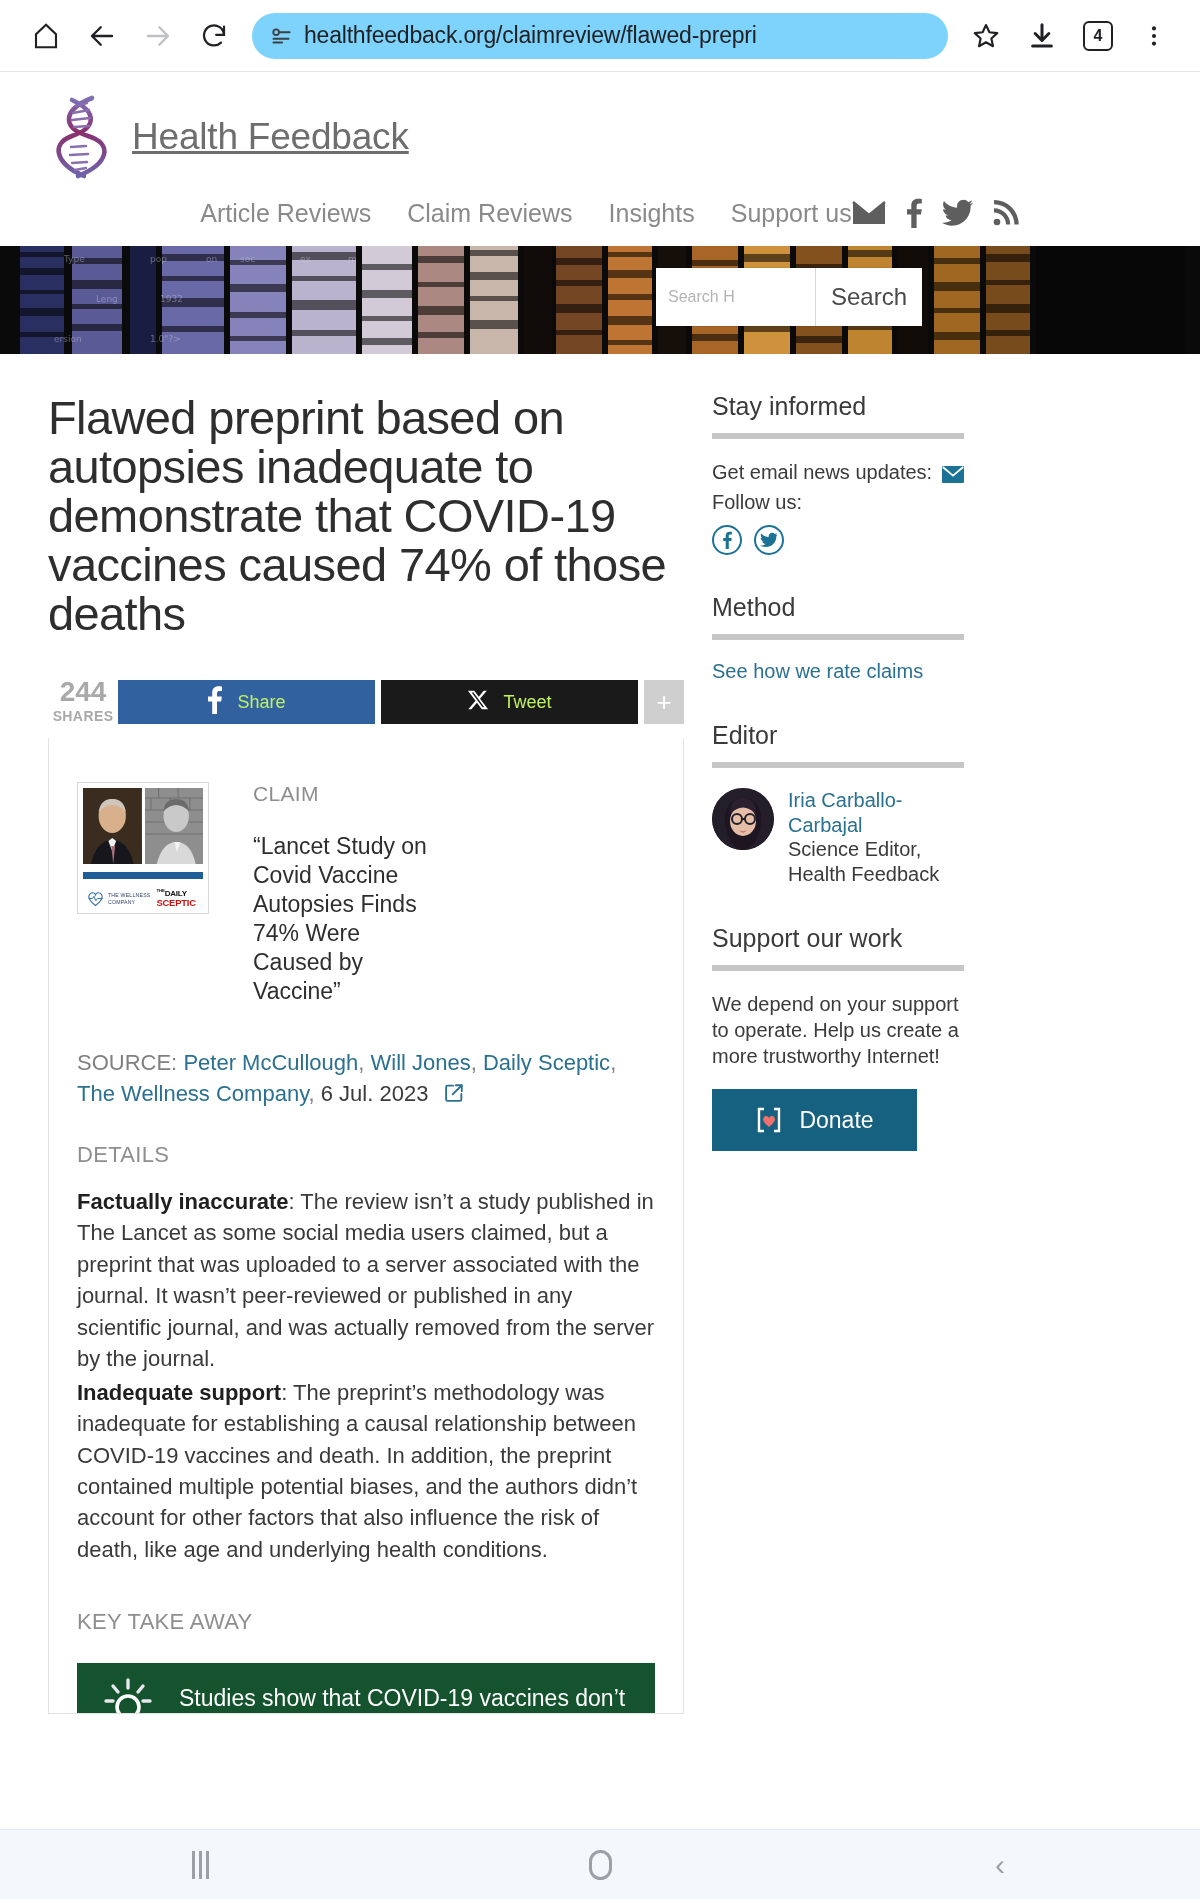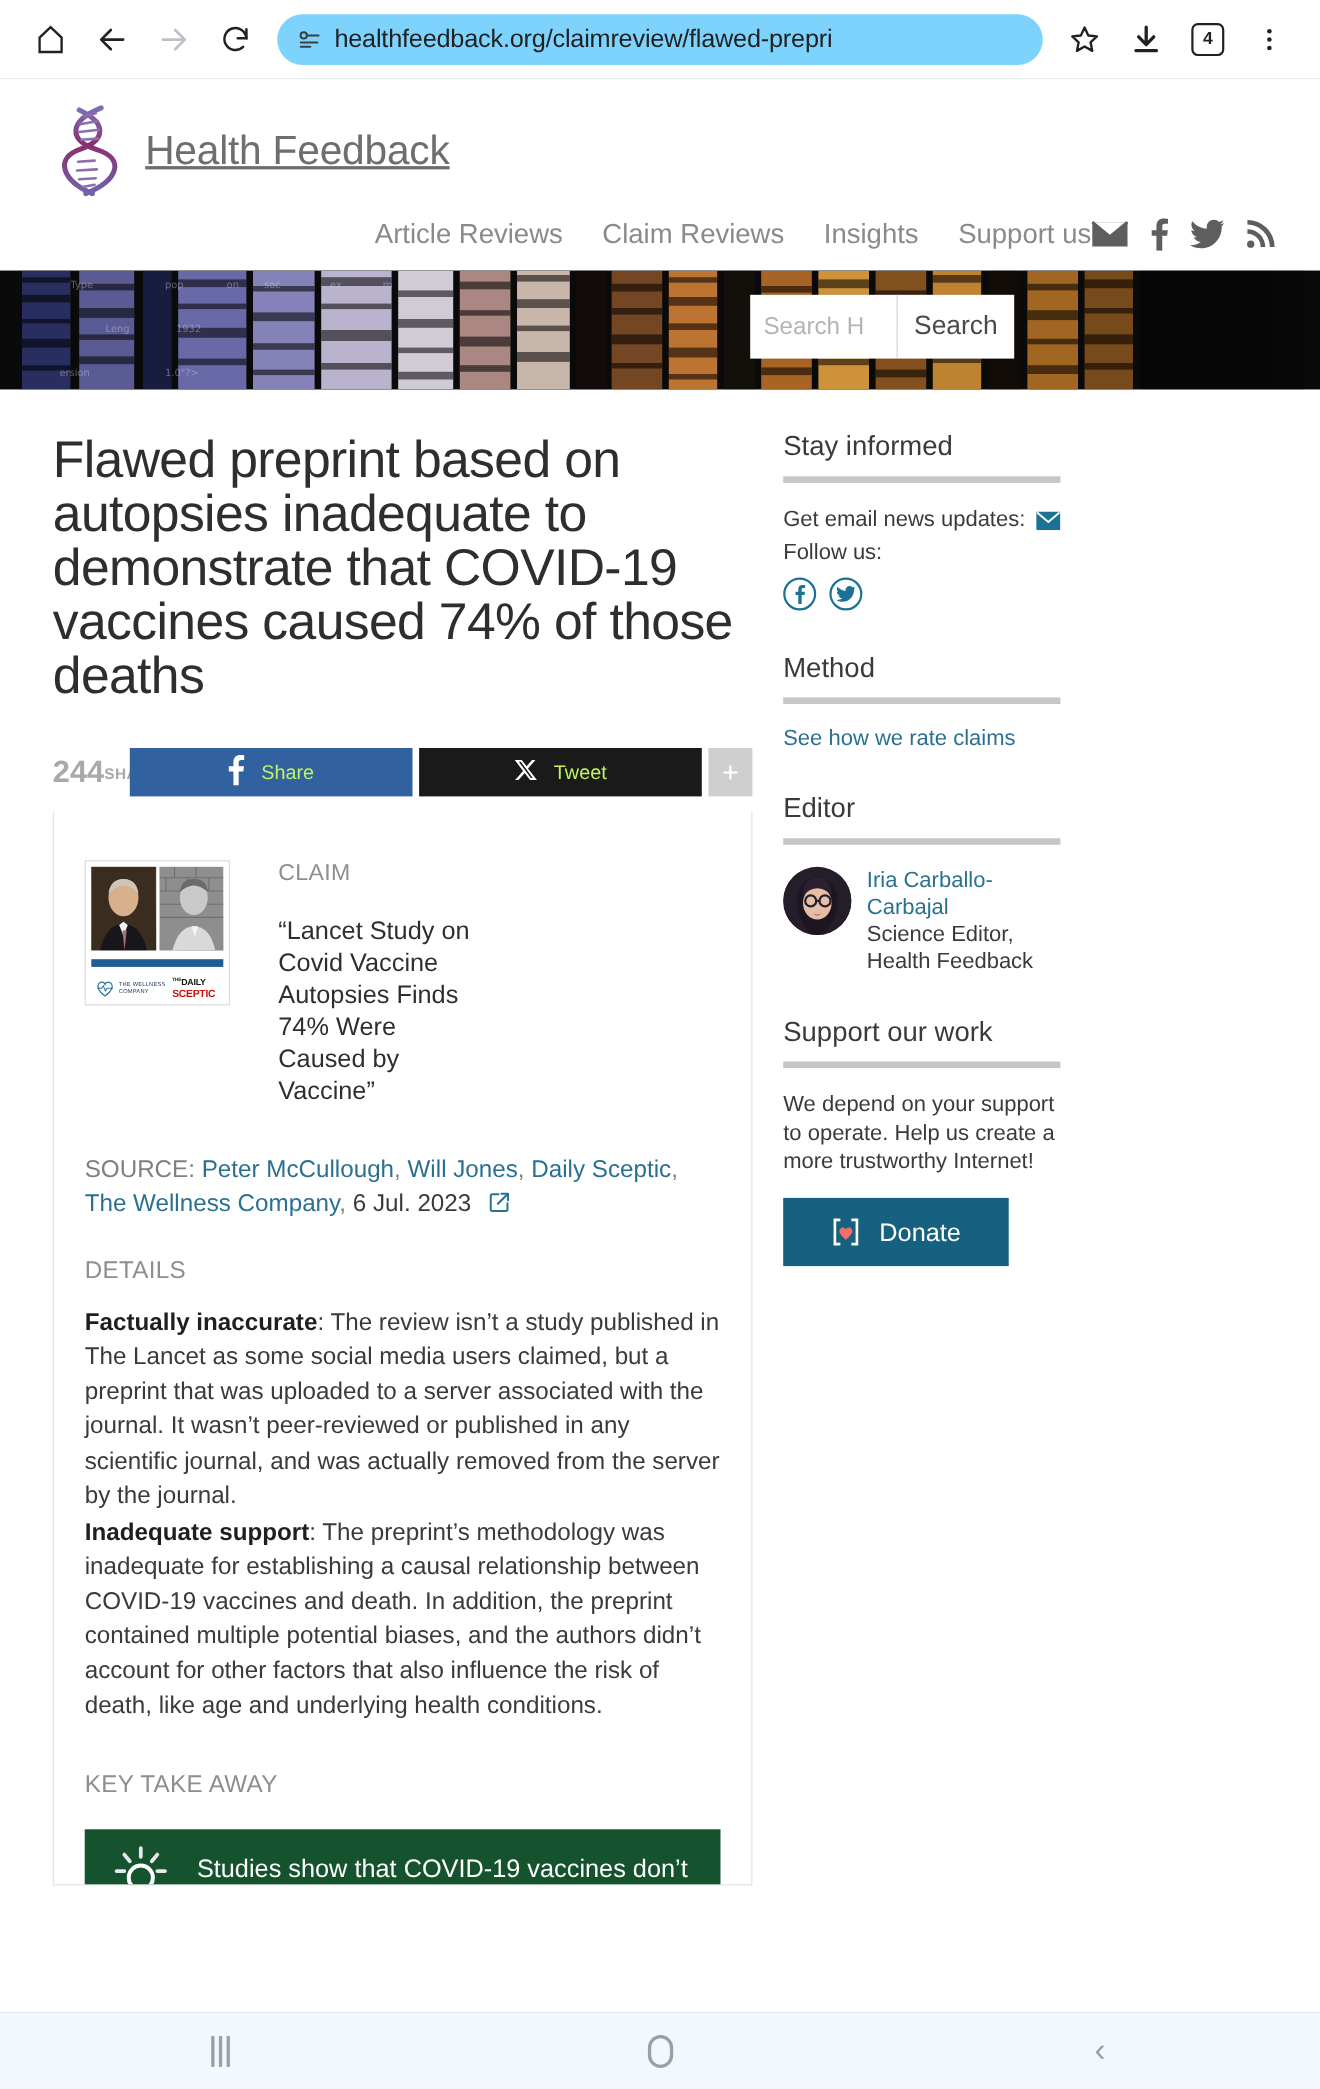--- a/index.html
+++ b/index.html
@@ -54,21 +54,21 @@
   .site-header { padding: 22px 0 0 0; background:#fff; }
   .logo-row { display: flex; align-items: center; padding-left: 48px; height: 86px; }
   .logo-mark { width: 66px; height: 86px; position: relative; flex:0 0 auto; }
   .logo-title {
     font-size: 37px; color: #6e6e6e; font-weight: 400;
     margin-left: 18px; letter-spacing: -0.2px; text-decoration: underline;
   }
   .nav-row {
     display: flex; align-items: center;
     padding: 18px 40px 0 60px;
-    justify-content: flex-end;
+    justify-content: center;
   }
   .nav-links { display: flex; align-items: center; gap: 36px; }
   .nav-link {
     font-size: 25px; color: #8a8a8a; text-decoration: none; white-space: nowrap;
   }
   .social-links { display: flex; align-items: center; gap: 18px; color:#636363; }
   .social-links span { display:flex; align-items:center; justify-content:center; }
 
   
   .banner {
@@ -78,22 +78,22 @@
     overflow: hidden;
   }
   .gel { position:absolute; inset:0; display:flex; }
   .search-wrap {
     position: absolute; right: 278px; top: 22px;
     display: flex; height: 58px;
     box-shadow: 0 0 0 1px rgba(0,0,0,0.06);
     z-index: 5;
   }
   .search-input {
-    width: 134px; height: 58px; background: #fff; border: none;
-    font-size: 22px; color: #404040;
+    width: 160px; height: 58px; background: #fff; border: none;
+    font-size: 16px; color: #404040;
     padding: 0 12px; font-family: inherit;
     border-right: 1px solid #d8d8d8;
   }
   .search-input::placeholder { color:#b4b4b4; }
   .search-btn {
     width: 106px; height: 58px; background: #fff; border: none;
     font-size: 24px; color: #4a4a4a; cursor: pointer; font-family: inherit;
   }
 
   
@@ -104,21 +104,21 @@
   .headline {
     font-size: 47px; line-height: 1.04; color: #2e2e2e;
     font-weight: 400; letter-spacing: -0.6px;
     margin-top: 40px;
   }
 
   
   .share-row { display: flex; align-items: stretch; margin-top: 42px; height: 44px; }
   .share-count {
     width: 70px; flex:0 0 70px; text-align: center; color: #a9a9a9;
-    display:flex; flex-direction:row; justify-content:flex-start; align-items:center;
+    display:flex; flex-direction:column; justify-content:flex-end; align-items:center;
   }
   .share-count .num { font-size: 28px; font-weight: 700; line-height:1; }
   .share-count .lbl { font-size: 14px; font-weight: 700; letter-spacing: 0.4px; margin-top:2px; }
   .btn-share, .btn-tweet {
     flex: 1 1 0; display: flex; align-items: center; justify-content: center;
     gap: 14px; color: #bef264; font-size: 18px; cursor: pointer; border: none;
     font-family: inherit;
   }
   .btn-share { background: #3b5998; background:#31619e; }
   .btn-tweet { background: #1a1a1a; margin-left: 6px; }

